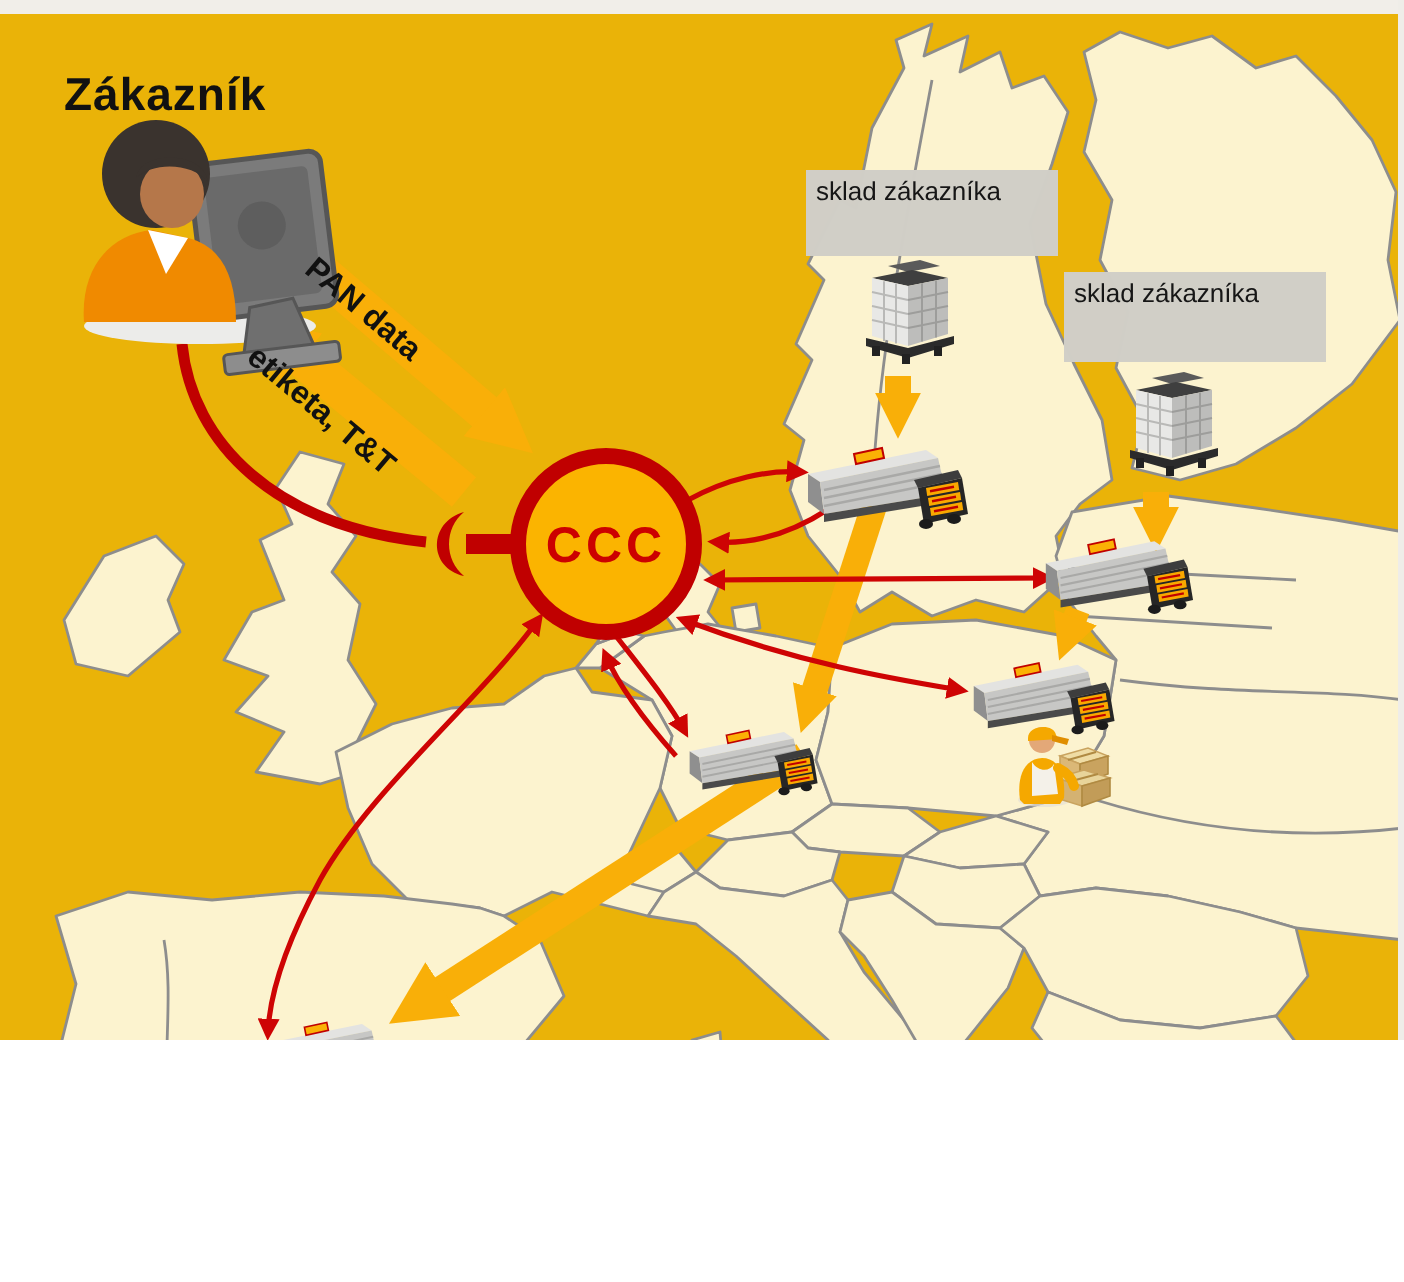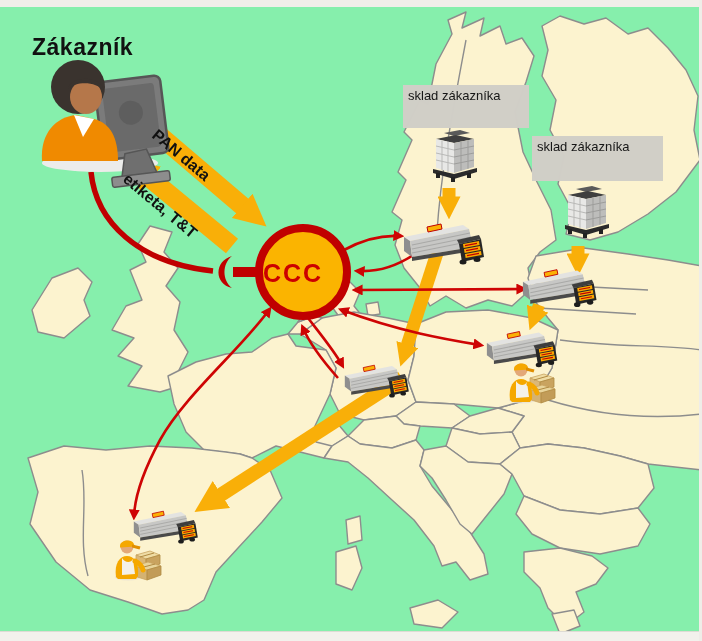--- a/index.html
+++ b/index.html
@@ -1,28 +1,28 @@
 <!DOCTYPE html>
 <html><head>
 <meta charset="utf-8">
 <style>
   html,body{margin:0;padding:0;background:#fff;}
-  #stage{position:relative;width:702px;height:641px;background:#86efac;overflow:hidden;
+  #stage{position:relative;width:702px;height:520px;background:#eab308;overflow:hidden;
          font-family:"Liberation Sans",sans-serif;}
   #stage svg{position:absolute;left:0;top:0;}
   .edge-strip{position:absolute;background:#f1eee9;}
   .strip-top{left:0;top:0;width:702px;height:7px;}
   .strip-bottom{left:0;top:631px;width:702px;height:10px;background:#f3f1ec;border-top:1px solid #dedbd4;}
   .strip-right{top:0;right:0;width:3px;height:641px;background:#efede8;}
   .lbl{position:absolute;color:#111;}
   .title{left:32px;top:34px;font-size:23px;font-weight:bold;letter-spacing:.5px;}
   .flow-label{font-size:16px;font-weight:bold;white-space:nowrap;transform-origin:left top;}
   .pan{left:160px;top:126px;transform:rotate(40deg);}
   .etk{left:131px;top:170px;transform:rotate(40deg);}
-  .ccc-label{left:263px;top:255px;width:80px;height:36px;line-height:36px;
+  .ccc-label{left:263px;top:255px;width:80px;height:36px;line-height:36px;text-align:center;
              font-size:25px;font-weight:bold;color:#cc0000;letter-spacing:2px;}
   .sklad{position:absolute;background:rgba(208,206,199,0.92);font-size:13px;color:#161616;
          padding:3px 5px 4px 5px;box-sizing:border-box;}
   .sklad1{left:403px;top:85px;width:126px;height:43px;}
   .sklad2{left:532px;top:136px;width:131px;height:45px;}
 </style>
 </head>
 <body>
 
 <div id="stage">

